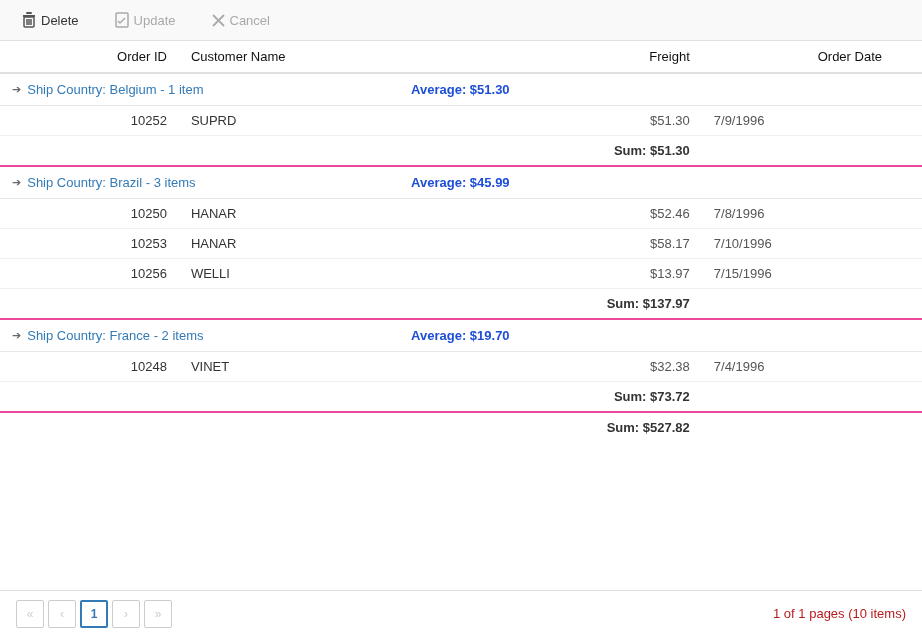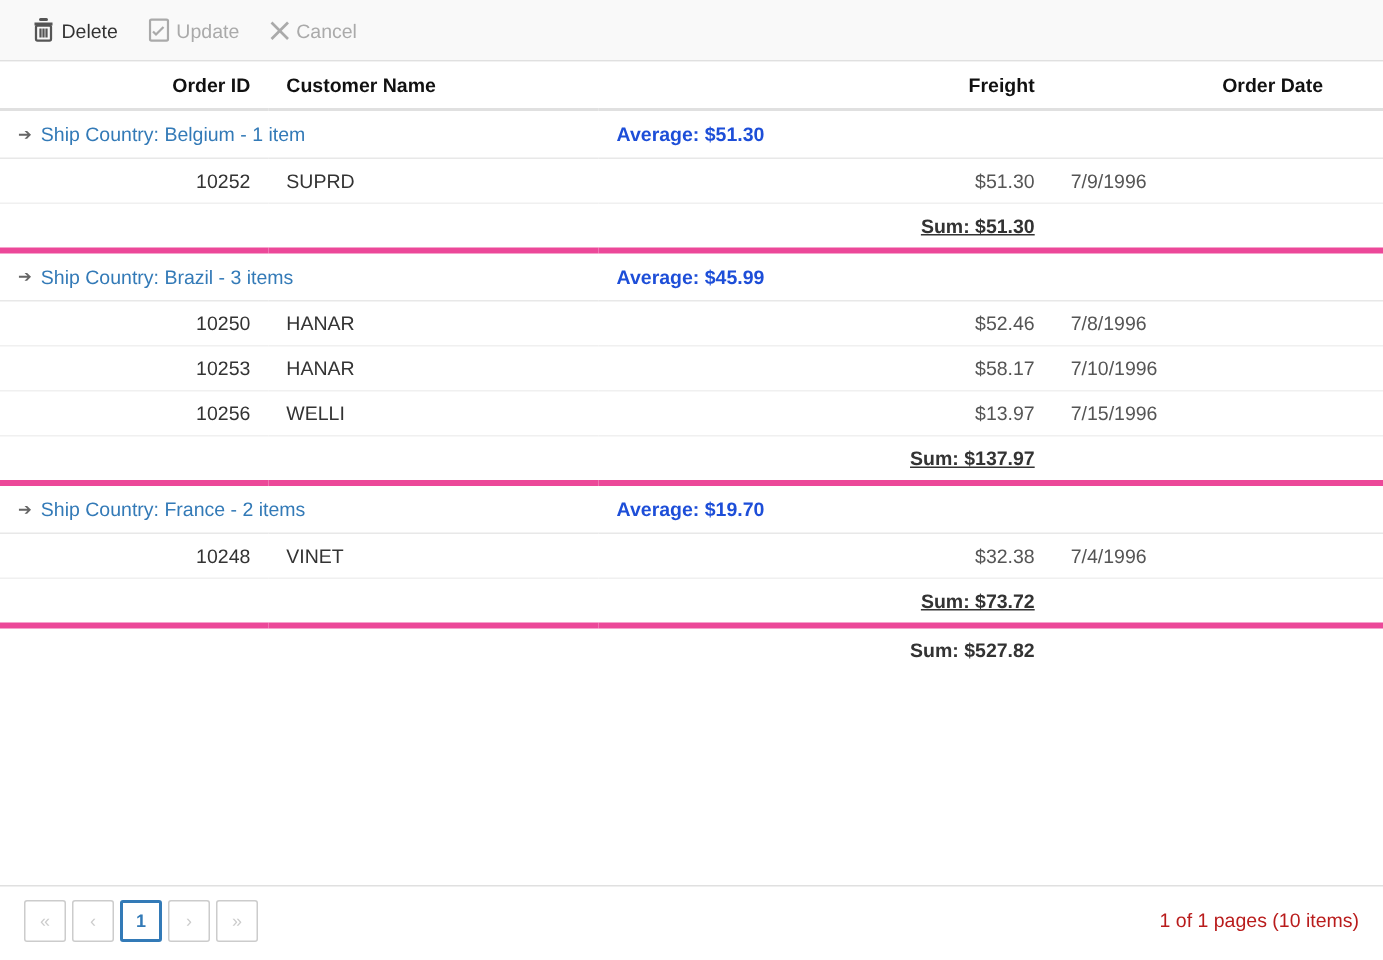--- a/index.html
+++ b/index.html
@@ -10,21 +10,21 @@
       color: #333;
       width: 922px;
       height: 640px;
       overflow: hidden;
     }
 
     
     .toolbar {
       display: flex;
       align-items: center;
-      gap: 0;
+      gap: 16px;
       padding: 8px 12px;
       border-bottom: 1px solid #e0e0e0;
       background: #f9f9f9;
     }
     .toolbar-btn {
       display: flex;
       align-items: center;
       gap: 5px;
       padding: 4px 10px;
       border: none;
@@ -60,21 +60,21 @@
     }
 
     
     thead tr {
       background: #fff;
       border-bottom: 2px solid #e0e0e0;
     }
     thead th {
       padding: 8px 12px;
       text-align: right;
-      font-weight: 700;
+      font-weight: 400;
       font-size: 13px;
       color: #111;
       white-space: nowrap;
       border-bottom: 1px solid #ccc;
     }
     thead th.col-orderid { text-align: right; width: 130px; }
     thead th.col-customer { text-align: left; width: 160px; }
     thead th.col-freight { text-align: right; width: 220px; }
     thead th.col-orderdate { text-align: right; width: 160px; padding-right: 40px; }
 
@@ -113,23 +113,22 @@
       font-size: 13px;
     }
     .data-row td.col-orderid { text-align: right; }
     .data-row td.col-customer { text-align: left; }
     .data-row td.col-freight { text-align: right; color: #555; }
     .data-row td.col-orderdate { text-align: left; padding-right: 30px; color: #555; }
 
     
     .sum-row td {
       padding: 7px 12px;
-      border-bottom: 4px solid #ec4899;
-      font-size: 13px;
-      text-decoration: underline;
+      border-bottom: 2px solid #ec4899;
+      font-size: 13px;
     }
     .sum-row td.col-freight {
       text-align: right;
       font-weight: 700;
     }
 
     
     .total-row td {
       padding: 7px 12px;
       border-top: 1px solid #ddd;

